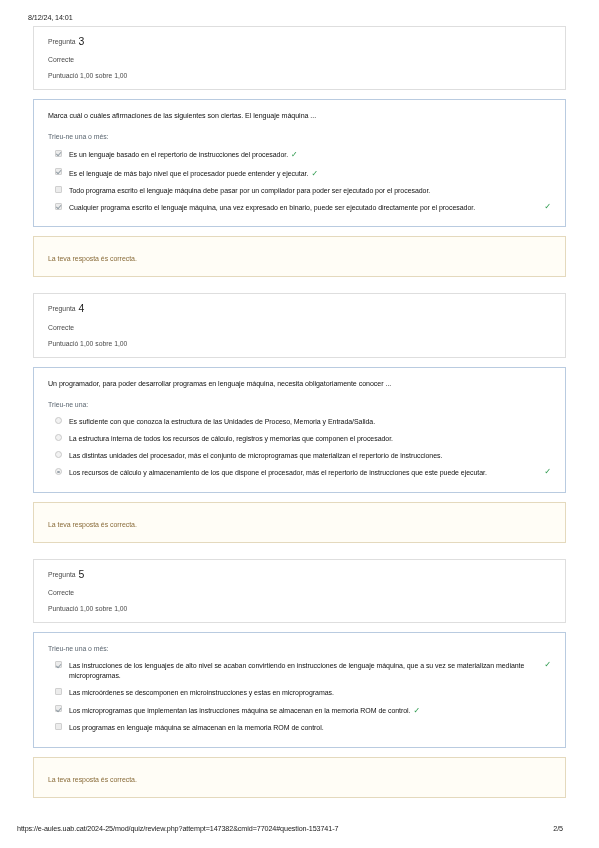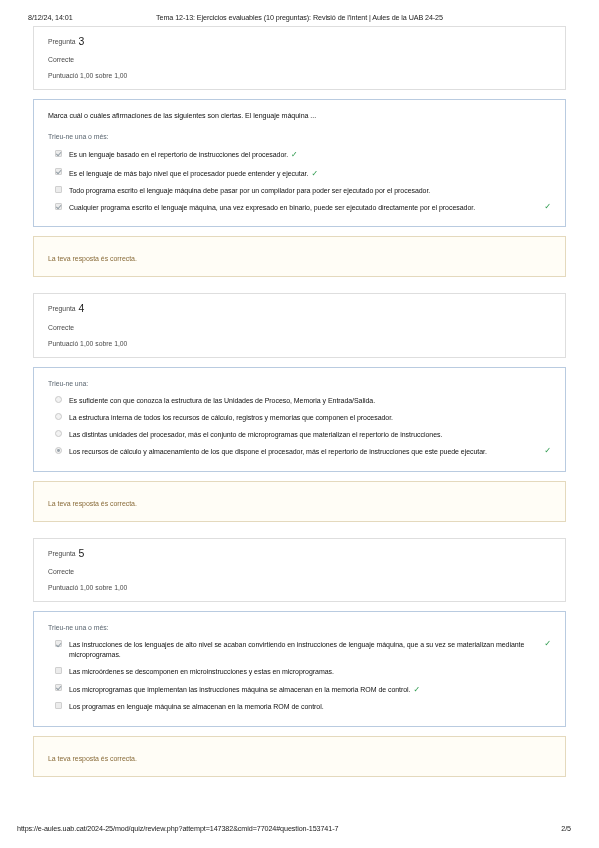--- a/index.html
+++ b/index.html
@@ -34,21 +34,21 @@
   
   .print-footer {
     position: absolute;
     bottom: 12px; left: 0; right: 0;
     height: 12px;
     font-size: 7.2px;
     color: #1a1a1a;
     letter-spacing: -0.1px;
   }
   .print-footer .pf-url { position: absolute; left: 17px; }
-  .print-footer .pf-page { position: absolute; right: 28px; text-align: right; }
+  .print-footer .pf-page { position: absolute; right: 36px; text-align: right; }
 
   
   .content {
     position: absolute;
     top: 26px; left: 33px;
     width: 533px;
   }
 
   
   .qinfo {
@@ -178,21 +178,20 @@
     letter-spacing: -0.05px;
   }
 </style>
 </head>
 <body>
 
 <div class="page">
 
   <div class="print-header">
     <span class="ph-date">8/12/24, 14:01</span>
-    <span class="ph-title">Tema 12-13: Ejercicios evaluables (10 preguntas): Revisió de l'intent | Aules de la UAB 24-25</span>
   </div>
 
   <div class="content">
       <div class="qinfo">
         <div class="row"><span class="qnum-label">Pregunta</span><span class="qnum-value">3</span></div>
         <div class="row state">Correcte</div>
         <div class="row grade">Puntuació 1,00 sobre 1,00</div>
       </div>
       <div class="qbody">
         <div class="qtext">Marca cuál o cuáles afirmaciones de las siguientes son ciertas. El lenguaje máquina ...</div>
@@ -217,20 +216,21 @@
           </div>
         </div>
       </div>
       <div class="feedback"><span class="feedback-text">La teva resposta és correcta.</span></div>
       <div class="qinfo">
         <div class="row"><span class="qnum-label">Pregunta</span><span class="qnum-value">4</span></div>
         <div class="row state">Correcte</div>
         <div class="row grade">Puntuació 1,00 sobre 1,00</div>
       </div>
       <div class="qbody">
+        <div class="qtext">Un programador, para poder desarrollar programas en lenguaje máquina, necesita obligatoriamente conocer ...</div>
         <div class="prompt">Trieu-ne una:</div>
         <div class="opts">
           <div class="opt">
             <span class="ctrl radio"></span>
             <span class="opt-text"><span>Es suficiente con que conozca la estructura de las Unidades de Proceso, Memoria y Entrada/Salida.</span></span>
           </div>
           <div class="opt">
             <span class="ctrl radio"></span>
             <span class="opt-text"><span>La estructura interna de todos los recursos de cálculo, registros y memorias que componen el procesador.</span></span>
           </div>

